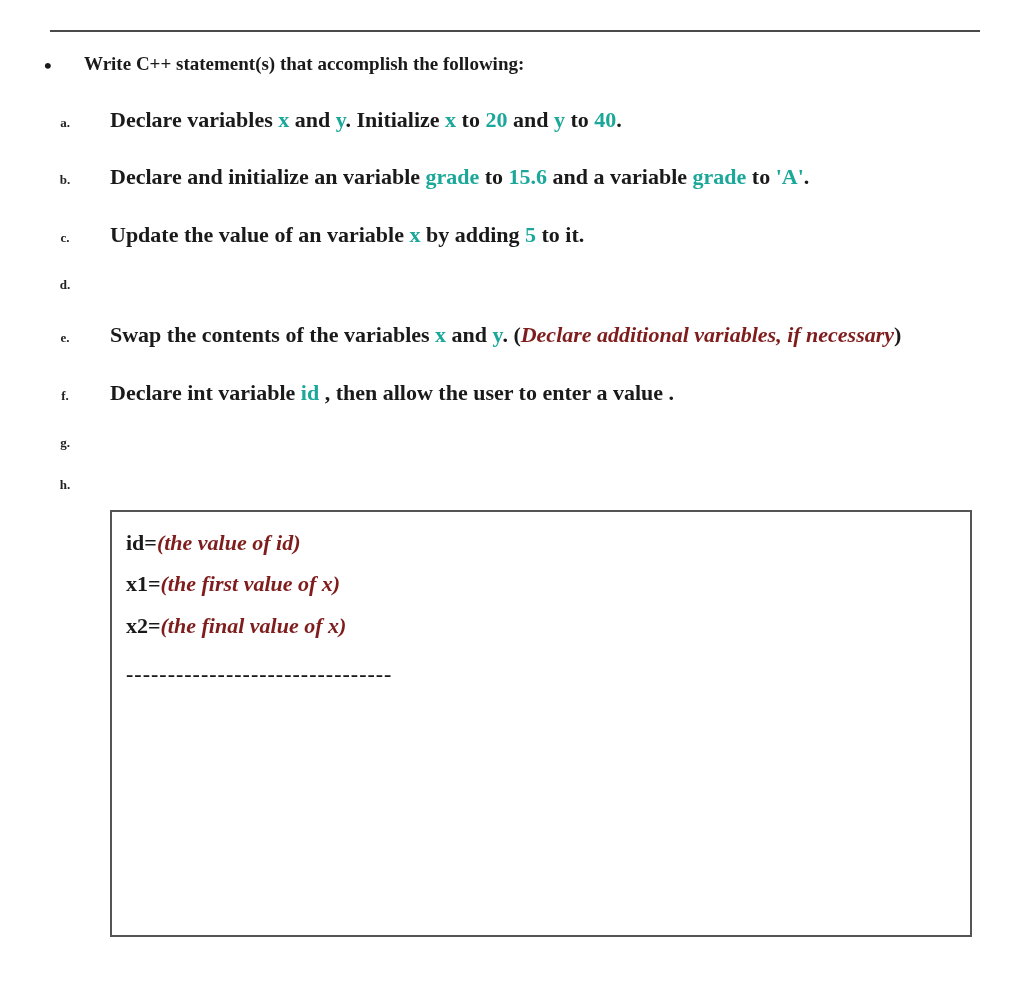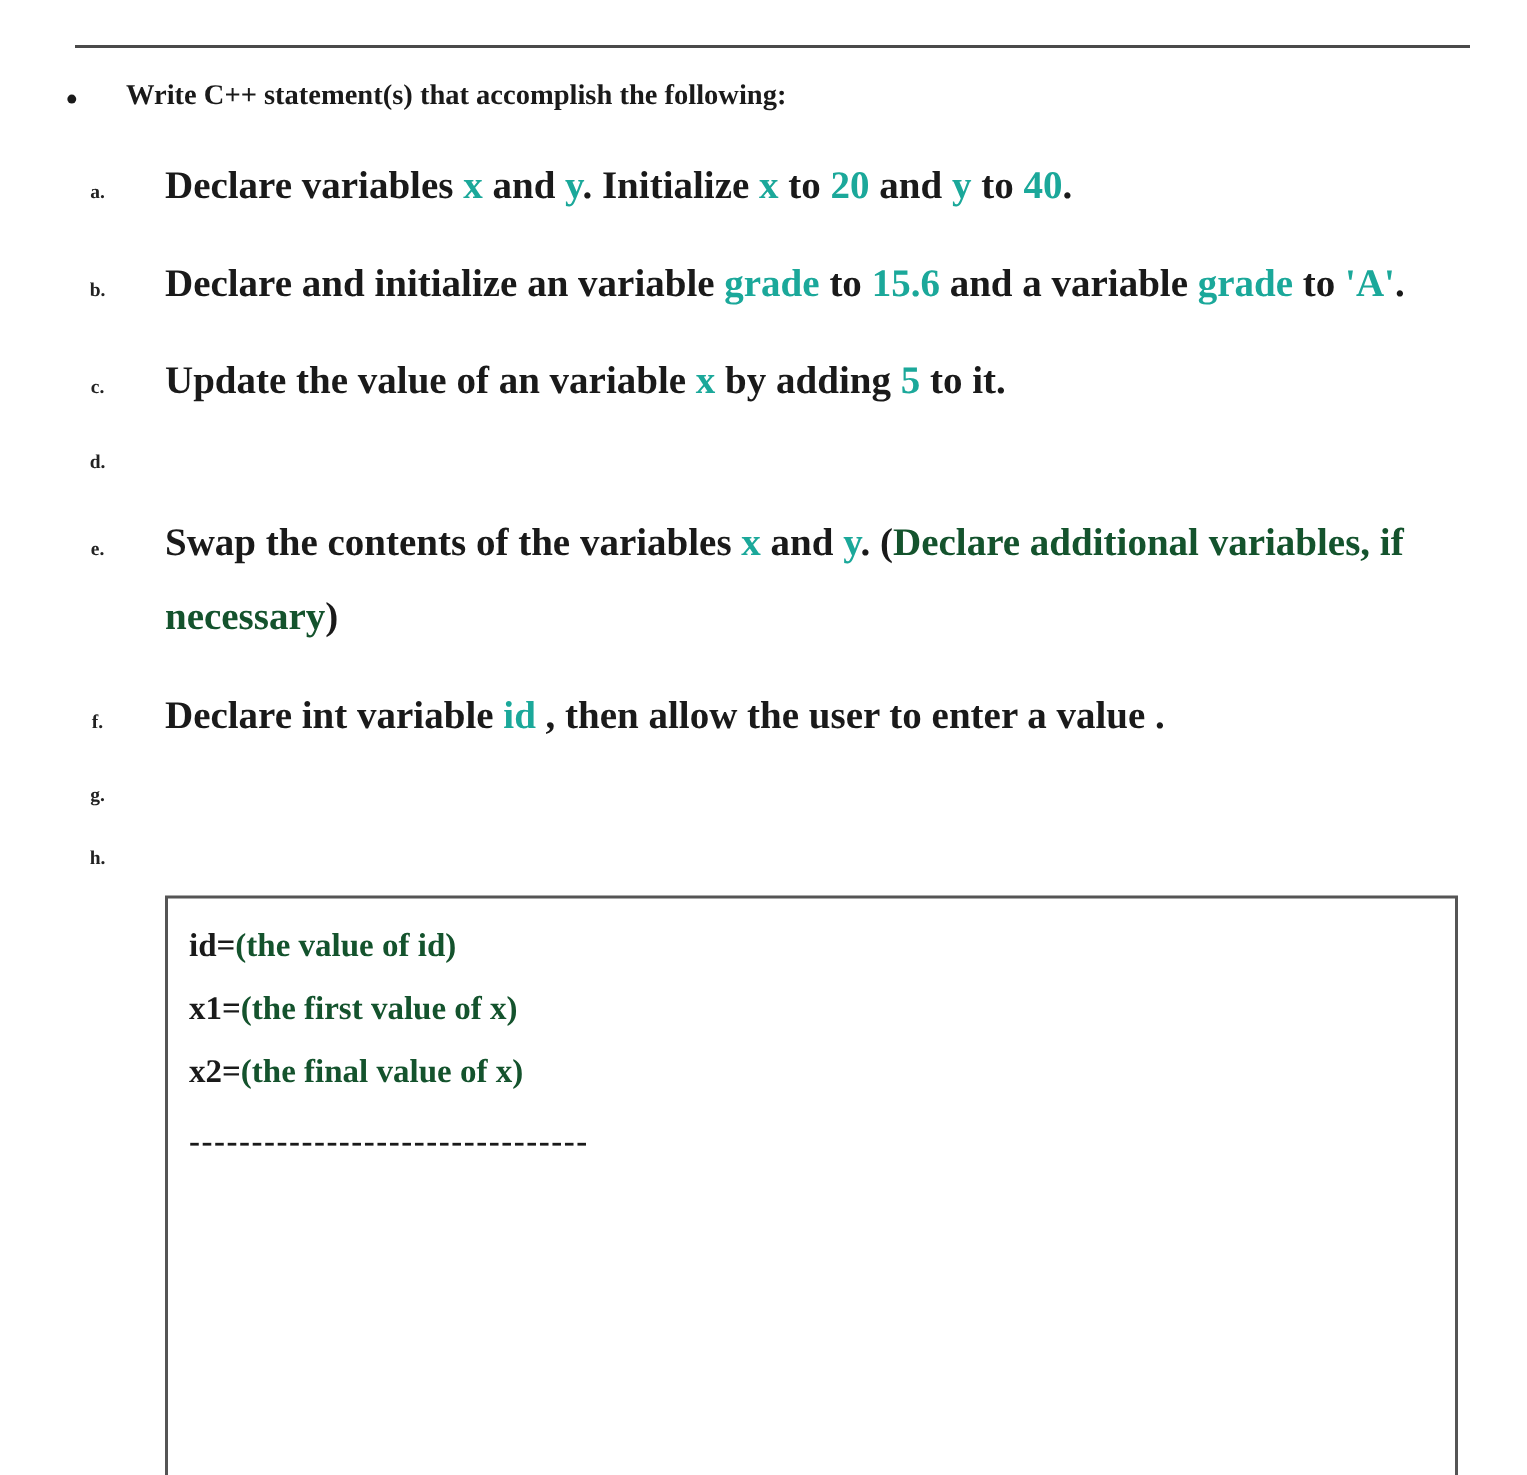--- a/index.html
+++ b/index.html
@@ -48,27 +48,27 @@
   }
   .sub-marker {
     width: 90px;
     text-align: center;
     font-size: 13px;
     font-weight: bold;
     color: #222;
     flex-shrink: 0;
   }
   .sub-text {
-    font-size: 26px;
+    font-size: 22px;
     font-weight: bold;
     flex: 1;
     line-height: 1.9;
   }
   .teal { color: #1ba89a; }
-  .red  { color: #14532d; }
+  .red  { color: #7f1d1d; font-style: italic; }
   .output-box {
     margin: 4px 18px 20px 90px;
     border: 2px solid #555;
     padding: 10px 14px 240px 14px;
     font-size: 22px;
     font-weight: bold;
     line-height: 1.9;
     color: #1a1a1a;
   }
   .output-line { }

